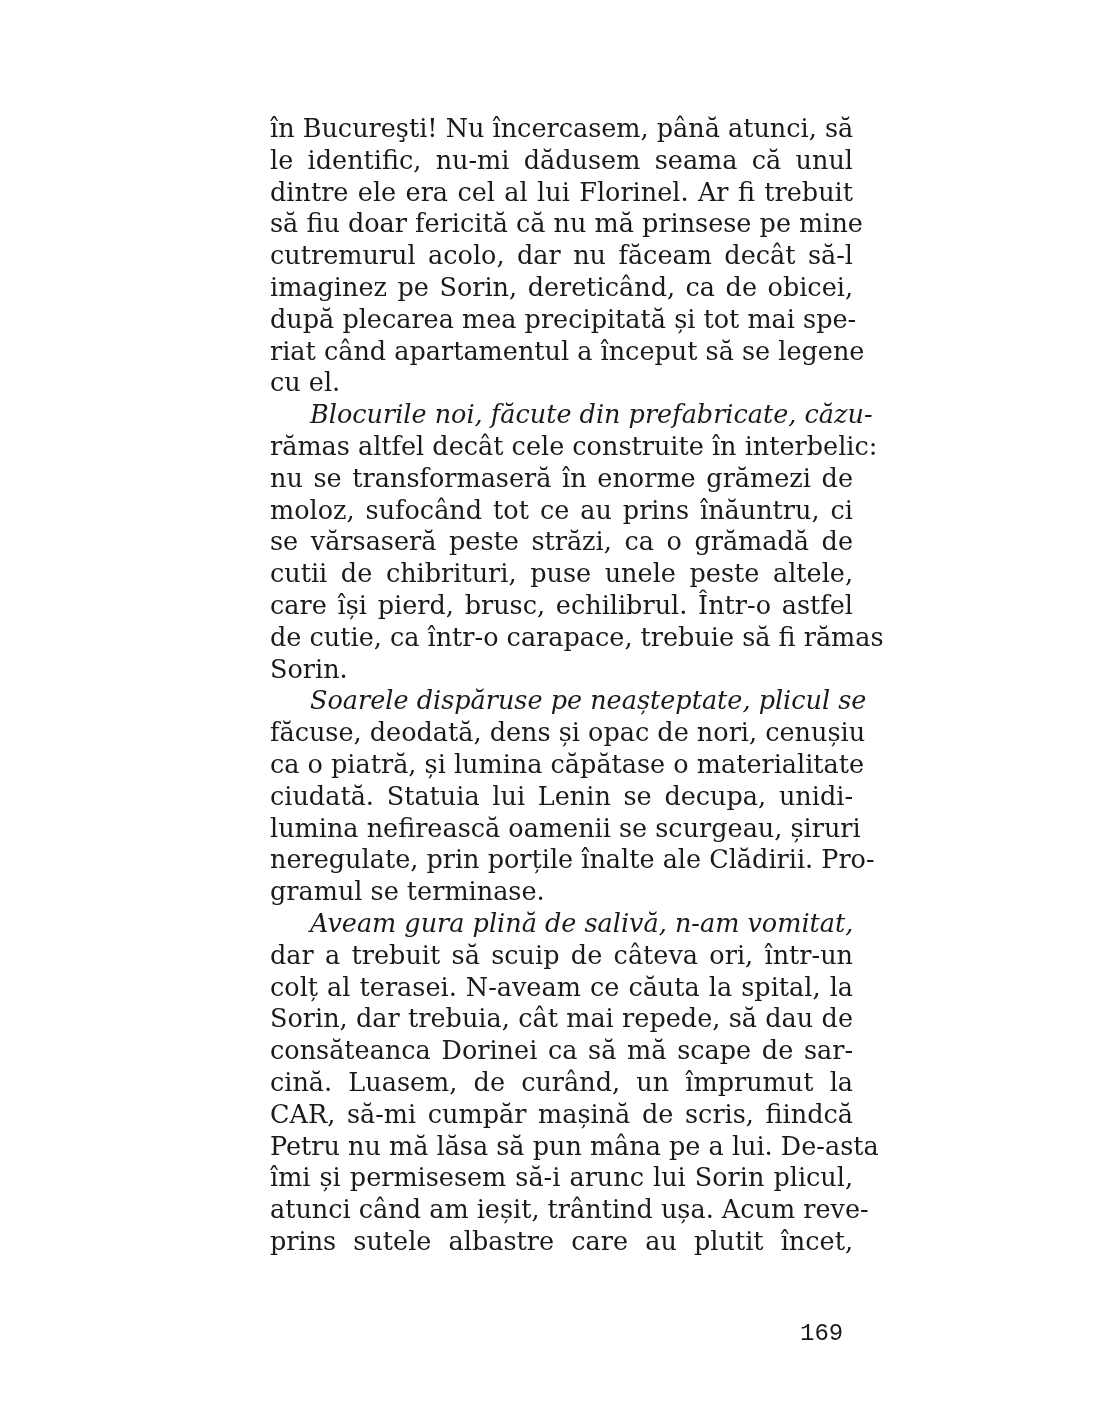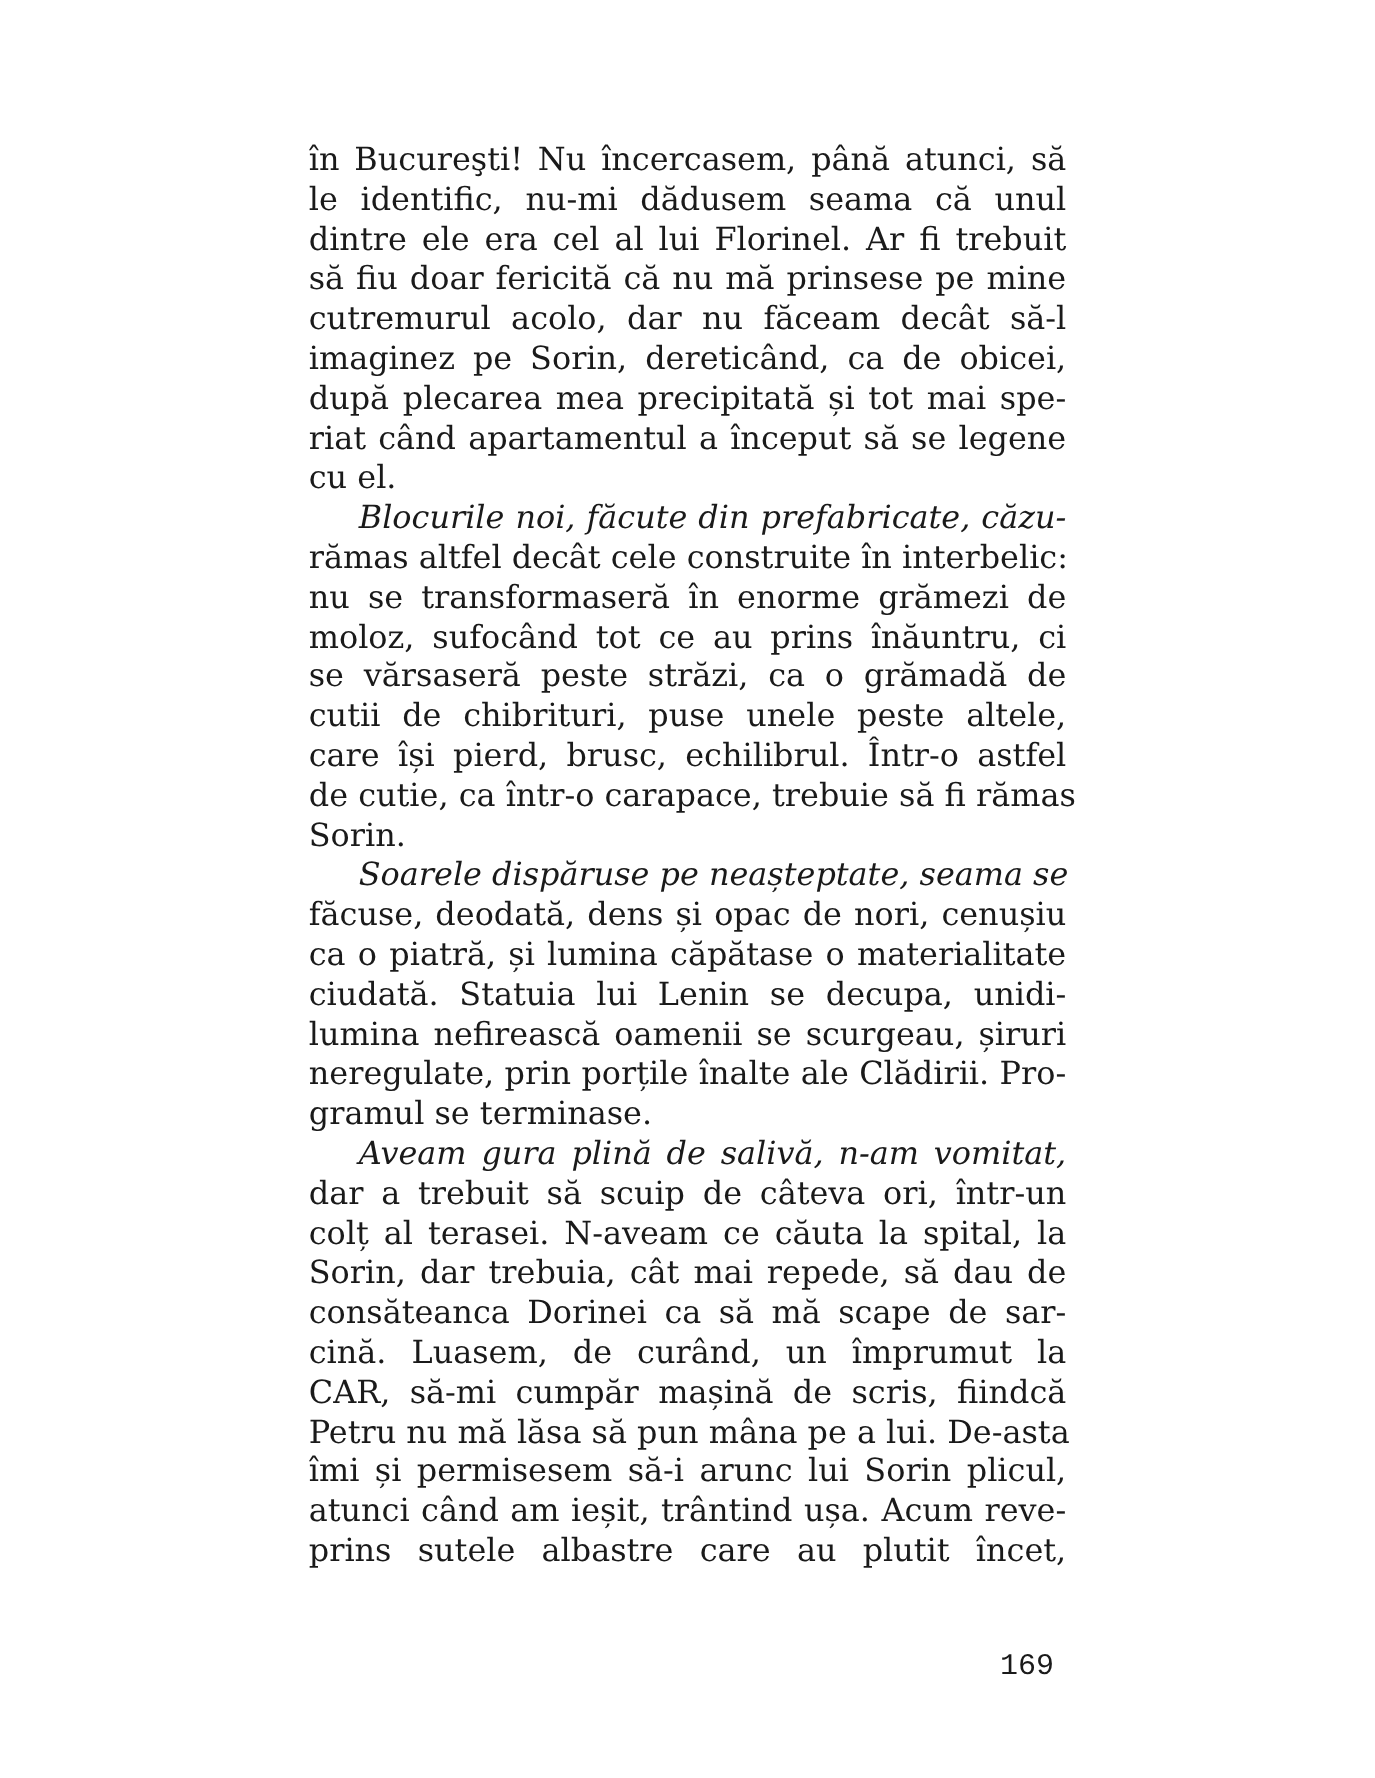--- a/index.html
+++ b/index.html
@@ -14,20 +14,21 @@
     line-height: 31.8px;
     color: #1a1a1a;
   }
   .line {
     display: block;
     height: 31.8px;
     white-space: nowrap;
     text-align: justify;
     text-align-last: justify;
     overflow: visible;
+    margin-left: 23px;
   }
   .line.last { text-align-last: left; }
   .line.indent { padding-left: 40px; font-style: italic; }
   .folio {
     position: absolute;
     top: 1320px;
     left: 800px;
     width: 52px;
     text-align: left;
     font-family: Liberation Mono, monospace;
@@ -55,21 +56,21 @@
     <span class="line">rămas altfel decât cele construite în interbelic:</span>
     <span class="line">nu se transformaseră în enorme grămezi de</span>
     <span class="line">moloz, sufocând tot ce au prins înăuntru, ci</span>
     <span class="line">se vărsaseră peste străzi, ca o grămadă de</span>
     <span class="line">cutii de chibrituri, puse unele peste altele,</span>
     <span class="line">care își pierd, brusc, echilibrul. Într-o astfel</span>
     <span class="line">de cutie, ca într-o carapace, trebuie să fi rămas</span>
     <span class="line last">Sorin.</span>
   </div>
   <div>
-    <span class="line indent">Soarele dispăruse pe neașteptate, seama se</span>
+    <span class="line indent">Soarele dispăruse pe neașteptate, plicul se</span>
     <span class="line">făcuse, deodată, dens și opac de nori, cenușiu</span>
     <span class="line">ca o piatră, și lumina căpătase o materialitate</span>
     <span class="line">ciudată. Statuia lui Lenin se decupa, unidi-</span>
     <span class="line">lumina nefirească oamenii se scurgeau, șiruri</span>
     <span class="line">neregulate, prin porțile înalte ale Clădirii. Pro-</span>
     <span class="line last">gramul se terminase.</span>
   </div>
   <div>
     <span class="line indent">Aveam gura plină de salivă, n-am vomitat,</span>
     <span class="line">dar a trebuit să scuip de câteva ori, într-un</span>

